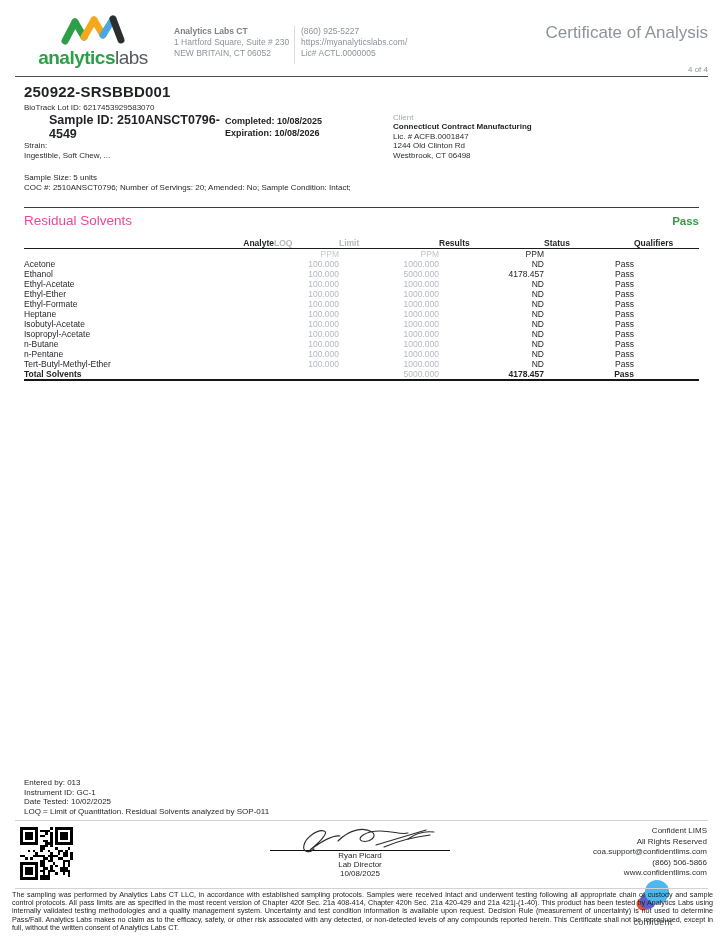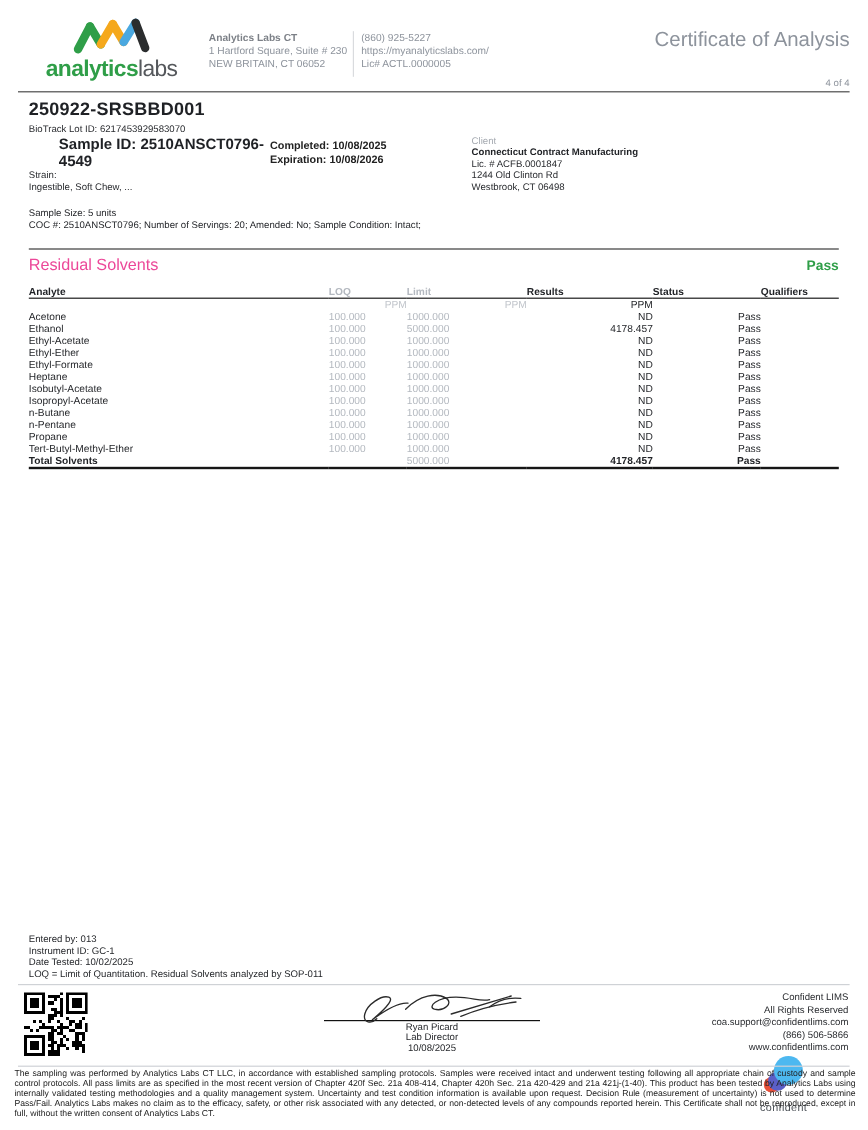--- a/index.html
+++ b/index.html
@@ -39,26 +39,26 @@
   .sample-size { margin:13px 24px 0; font-size:8px; line-height:9.5px; }
   .coc-line { margin:0 24px; font-size:8px; line-height:9.5px; }
   
   .section-head { margin:15px 24px 0; border-top:1.5px solid #3c3c3c; padding-top:5px;
                   display:flex; justify-content:space-between; align-items:baseline; }
   .section-title { font-size:13.5px; font-weight:400; color:#ec4899; }
   .section-pass { font-size:11.5px; font-weight:700; color:#2f9e48; }
   table.solvents { margin:10px 24px 0; width:675px; border-collapse:collapse; }
   table.solvents th, table.solvents td { padding:0; font-size:8.5px; line-height:10px; white-space:nowrap; }
   th.h { font-weight:700; text-align:left; border-bottom:1.5px solid #1c1c1c; padding-bottom:1px; }
-  th.h.first { text-align:left; }
+  th.h.first { text-align:right; }
   th.h.gray { color:#b3b8bf; }
   .units td { color:#c2c6cc; text-align:right; line-height:9px; }
   .units td.black { color:#1f2125; }
   td.c-analyte { text-align:left; }
-  td.c-loq, td.c-limit { color:#b3b8bf; }
+  td.c-loq, td.c-limit { color:#b3b8bf; text-align:right; }
   td.c-results, td.c-status, td.c-qual { text-align:right; }
   .total-row td { font-weight:700; border-bottom:2px solid #161616; }
   .total-row td.c-loq, .total-row td.c-limit { font-weight:400; }
   
   .footer-notes { position:absolute; left:24px; top:778px; font-size:8px; line-height:9.5px; }
   .rule-light { position:absolute; left:15px; right:15px; border-top:1px solid #cfd2d6; }
   .r1 { top:820px; } .r2 { top:888px; }
   .qr { position:absolute; left:20px; top:827px; width:53px; height:53px; }
   .sig-block { position:absolute; left:270px; top:823px; width:180px; text-align:center; }
   .sig-svg { display:block; margin:0 auto -5px; }
@@ -231,28 +231,20 @@
         <tr>
       <td class="c-analyte">n-Butane</td>
       <td class="c-loq">100.000</td>
       <td class="c-limit">1000.000</td>
       <td class="c-results">ND</td>
       <td class="c-status">Pass</td>
       <td class="c-qual"></td>
     </tr>
         <tr>
       <td class="c-analyte">n-Pentane</td>
-      <td class="c-loq">100.000</td>
-      <td class="c-limit">1000.000</td>
-      <td class="c-results">ND</td>
-      <td class="c-status">Pass</td>
-      <td class="c-qual"></td>
-    </tr>
-        <tr>
-      <td class="c-analyte">Propane</td>
       <td class="c-loq">100.000</td>
       <td class="c-limit">1000.000</td>
       <td class="c-results">ND</td>
       <td class="c-status">Pass</td>
       <td class="c-qual"></td>
     </tr>
         <tr>
       <td class="c-analyte">Tert-Butyl-Methyl-Ether</td>
       <td class="c-loq">100.000</td>
       <td class="c-limit">1000.000</td>

